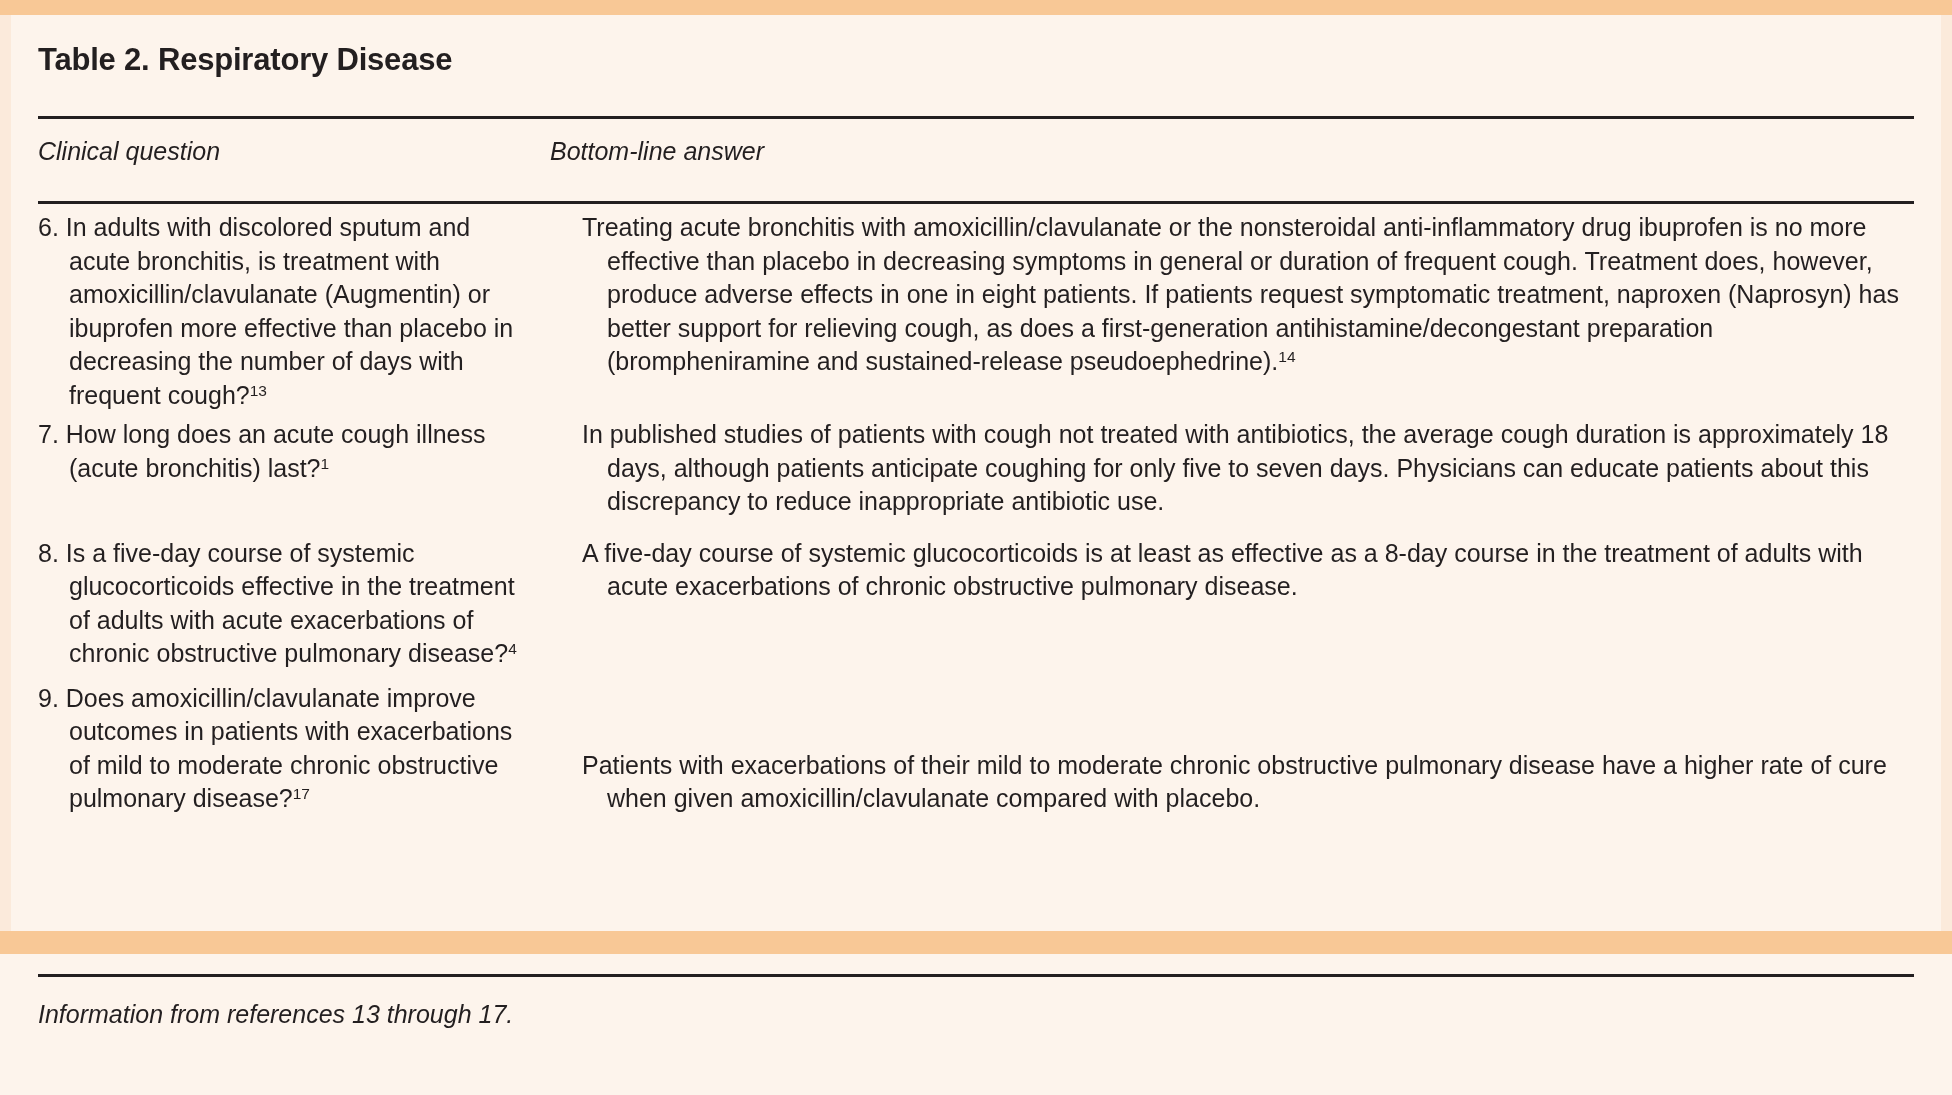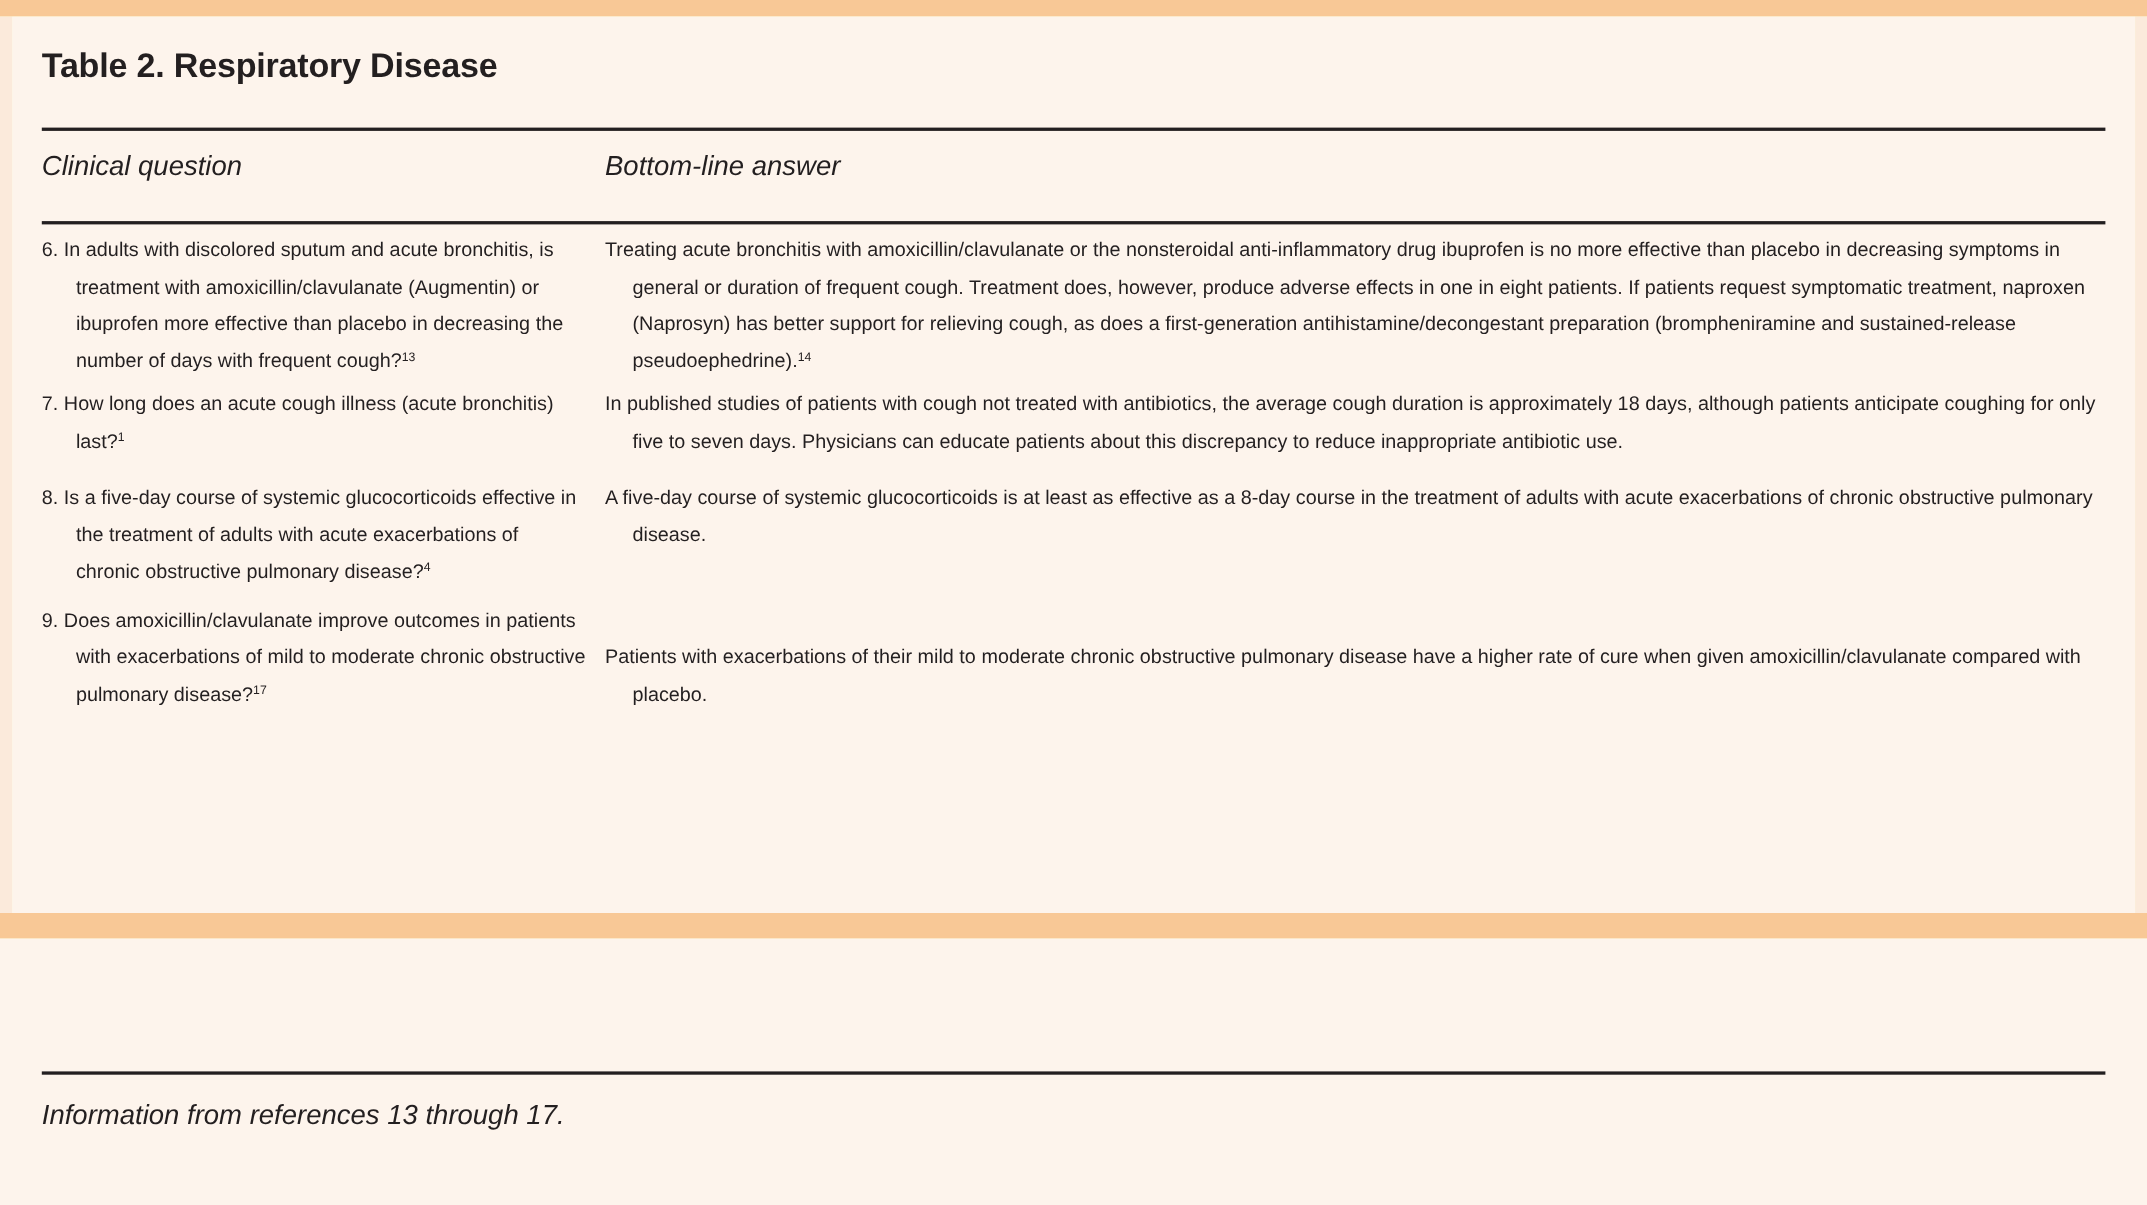--- a/index.html
+++ b/index.html
@@ -10,22 +10,22 @@
   body {
     width: 1952px;
     height: 1095px;
     background: #fdf4ec;
     font-family: "Liberation Sans", sans-serif;
     overflow: hidden;
   }
   .page {
     position: relative;
     width: 1952px;
-    height: 853px;
-    background: #fef9c3;
+    height: 954px;
+    background: #6d28d9;
     box-sizing: border-box;
   }
   .band {
     position: absolute;
     left: 0;
     width: 1952px;
     height: 15px;
     background: #f8c896;
   }
   .band-top { top: 0; }
@@ -109,41 +109,42 @@
     left: 0;
     right: 0;
     top: 196px;
   }
   .row {
     position: relative;
     display: flex;
     width: 100%;
   }
   .cell {
-    font-size: 18px;
+    font-size: 25px;
     line-height: 33.5px;
     color: #231f20;
   }
   .cell-q {
     width: 512px;
     flex: 0 0 512px;
     padding-right: 16px;
     box-sizing: border-box;
   }
   .cell-a {
     flex: 1 1 auto;
     box-sizing: border-box;
   }
   .hang {
     padding-left: 31px;
     text-indent: -31px;
   }
   .hang-a {
     padding-left: 25px;
     text-indent: -25px;
+    margin-left: 32px;
   }
   sup {
     font-size: 0.62em;
     vertical-align: 0.52em;
     line-height: 0;
   }
 
   .row-6 { margin-top: 0px; }
   .row-7 { margin-top: 6px; }
   .row-8 { margin-top: 18px; }

